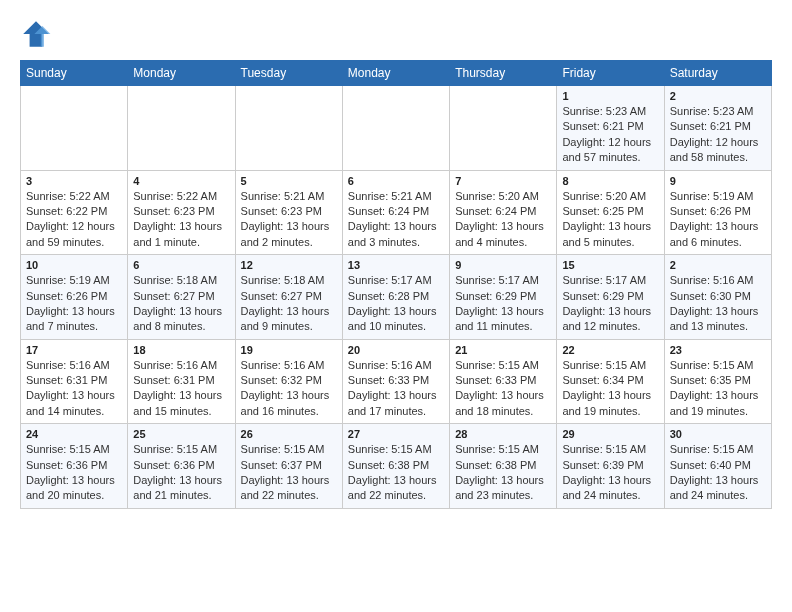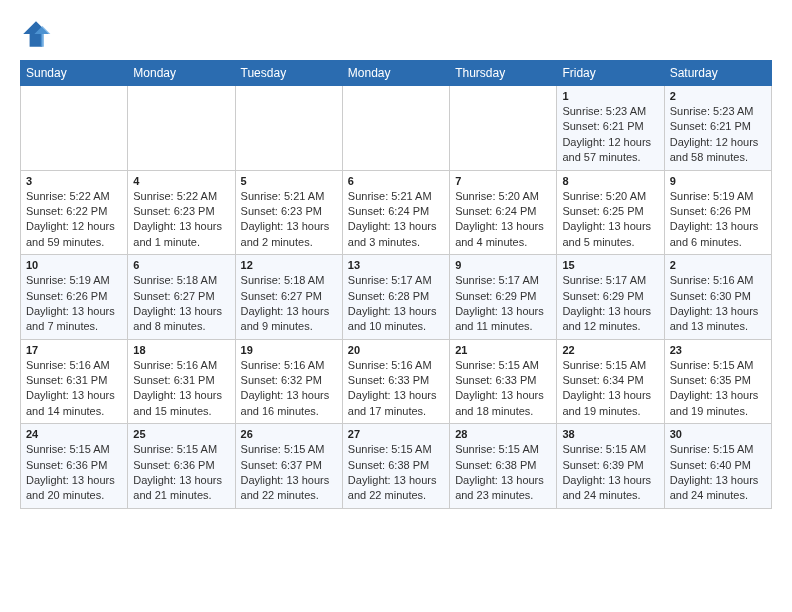--- a/index.html
+++ b/index.html
@@ -338,21 +338,21 @@
 and 22 minutes.</div>
           </td>
           <td>
             <span class="day-num">28</span>
             <div class="day-info" style="white-space: pre-line;">Sunrise: 5:15 AM
 Sunset: 6:38 PM
 Daylight: 13 hours
 and 23 minutes.</div>
           </td>
           <td>
-            <span class="day-num">38</span>
+            <span class="day-num">29</span>
             <div class="day-info" style="white-space: pre-line;">Sunrise: 5:15 AM
 Sunset: 6:39 PM
 Daylight: 13 hours
 and 24 minutes.</div>
           </td>
           <td>
             <span class="day-num">30</span>
             <div class="day-info" style="white-space: pre-line;">Sunrise: 5:15 AM
 Sunset: 6:40 PM
 Daylight: 13 hours

